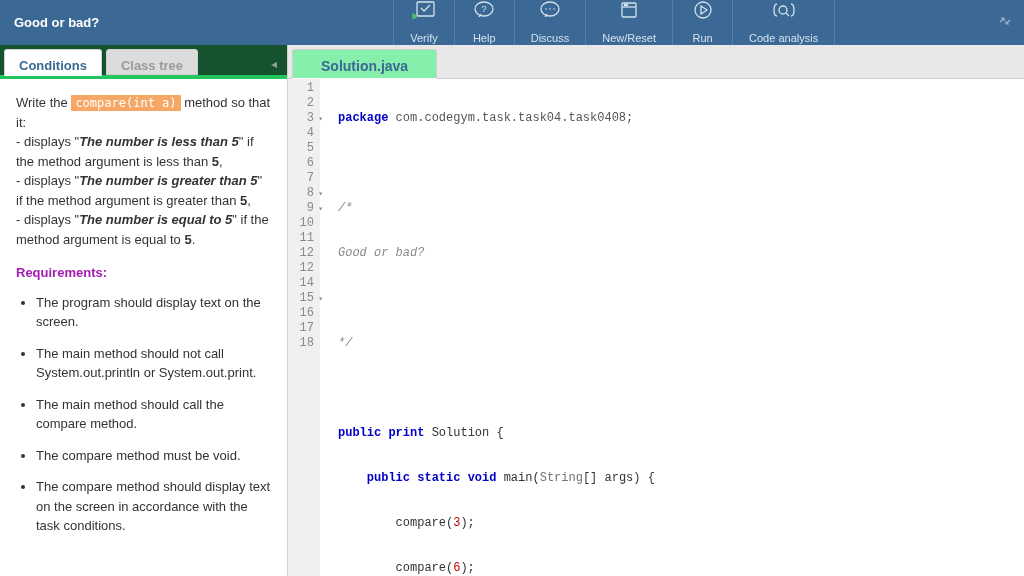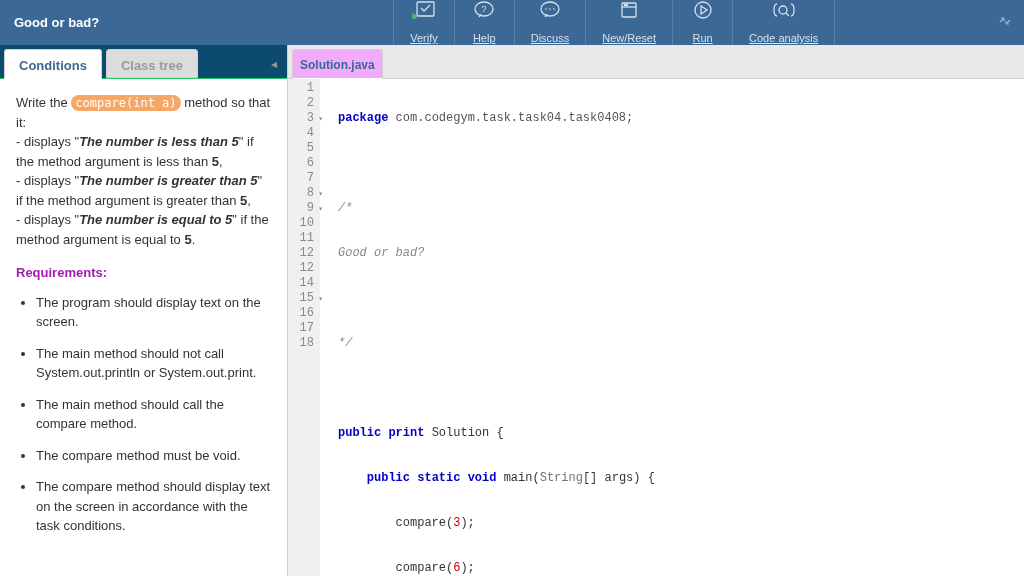--- a/index.html
+++ b/index.html
@@ -4,42 +4,42 @@
 <style>
 * { margin: 0; padding: 0; box-sizing: border-box; }
 body { font-family: Arial, sans-serif; font-size: 13px; background: #e8e8e8; width: 1024px; height: 576px; overflow: hidden; }
 
 .header { background: #3b6894; height: 45px; display: flex; align-items: center; color: #fff; }
 .header-title { padding: 0 14px; font-size: 13px; font-weight: bold; }
 .header-tools { display: flex; margin-left: auto; margin-left: 280px; }
 .tool-btn { display: flex; flex-direction: column; align-items: center; justify-content: center; padding: 4px 16px; cursor: pointer; border-left: 1px solid rgba(255,255,255,0.15); height: 45px; min-width: 60px; }
 .tool-btn:last-child { border-right: 1px solid rgba(255,255,255,0.15); }
 .tool-icon { height: 20px; display: flex; align-items: center; justify-content: center; }
-.tool-label { font-size: 11px; margin-top: 13px; color: #d5e2ef; text-decoration: underline; }
+.tool-label { font-size: 11px; margin-top: 13px; color: #d5e2ef; }
 .collapse-icon { margin-left: auto; margin-right: 12px; color: rgba(255,255,255,0.5); cursor: pointer; }
 
 .main { display: flex; height: calc(576px - 45px); }
 
 .left-panel { width: 288px; background: #fff; display: flex; flex-direction: column; border-right: 1px solid #d0d0d0; }
-.tabs { display: flex; background: #0c4a6e; height: 34px; border-bottom: 1px solid #22c55e; padding: 4px 4px 0 4px; gap: 4px; }
+.tabs { display: flex; background: #14532d; height: 34px; border-bottom: 4px solid #22c55e; padding: 4px 4px 0 4px; gap: 4px; }
 .tab { padding: 8px 14px; font-size: 13px; font-weight: bold; cursor: pointer; border-radius: 3px 3px 0 0; }
 .tab.active { background: #fff; color: #3b6894; border: 1px solid #d0d0d0; border-bottom: 1px solid #fff; margin-bottom: -1px; }
 .tab.inactive { background: #dcdcdc; color: #9a9a9a; border: 1px solid #d0d0d0; }
 .tabs .collapse { margin-left: auto; padding: 8px 6px; color: #999; cursor: pointer; font-size: 12px; }
 .panel-body { padding: 14px 16px; overflow-y: auto; font-size: 13px; color: #333; line-height: 1.5; }
-.code-token { background: #f7a765; color: #fff; padding: 1px 4px; font-family: Consolas, monospace; font-size: 12px; border-radius: 8px; }
+.code-token { background: #f7a765; color: #fff; padding: 1px 4px; font-family: Consolas, monospace; font-size: 12px; border-radius: 1px; }
 .italic-bold { font-style: italic; font-weight: bold; }
 .num-bold { font-weight: bold; }
 .req-title { font-weight: bold; color: #a21caf; margin: 14px 0 10px 0; }
 .req-list { list-style: disc; padding-left: 20px; }
 .req-list li { margin-bottom: 12px; color: #333; }
 
 .right-panel { flex: 1; background: #fff; display: flex; flex-direction: column; }
 .file-tabs { display: flex; background: #e8e8e8; height: 34px; border-bottom: 1px solid #d0d0d0; padding: 4px 4px 0 4px; }
-.file-tab { padding: 8px 7px; background: #f0abfc; color: #3b6894; font-size: 12px; font-weight: bold; border: 1px solid #d0d0d0; border-bottom: 1px solid #fff; margin-bottom: -1px; border-radius: 3px 3px 0 0; cursor: pointer; }
+.file-tab { padding: 8px 28px; background: #86efac; color: #3b6894; font-size: 14px; font-weight: bold; border: 1px solid #d0d0d0; border-bottom: 1px solid #fff; margin-bottom: -1px; border-radius: 3px 3px 0 0; cursor: pointer; }
 .editor { flex: 1; display: flex; font-family: Consolas, "Courier New", monospace; font-size: 12px; overflow: hidden; }
 .gutter { background: #f0f0f0; color: #8a8a8a; text-align: right; padding: 2px 6px 2px 10px; user-select: none; line-height: 15px; min-width: 32px; }
 .gutter-line { height: 15px; position: relative; }
 .fold-mark::after { content: "▾"; position: absolute; right: -9px; font-size: 8px; color: #888; }
 .code { flex: 1; padding: 2px 18px; line-height: 15px; white-space: pre; color: #333; }
 .code-line { height: 15px; }
 .kw { color: #0000c8; font-weight: bold; }
 .typ { color: #737373; }
 .num { color: #c00000; }
 .cmt { color: #888; font-style: italic; }

